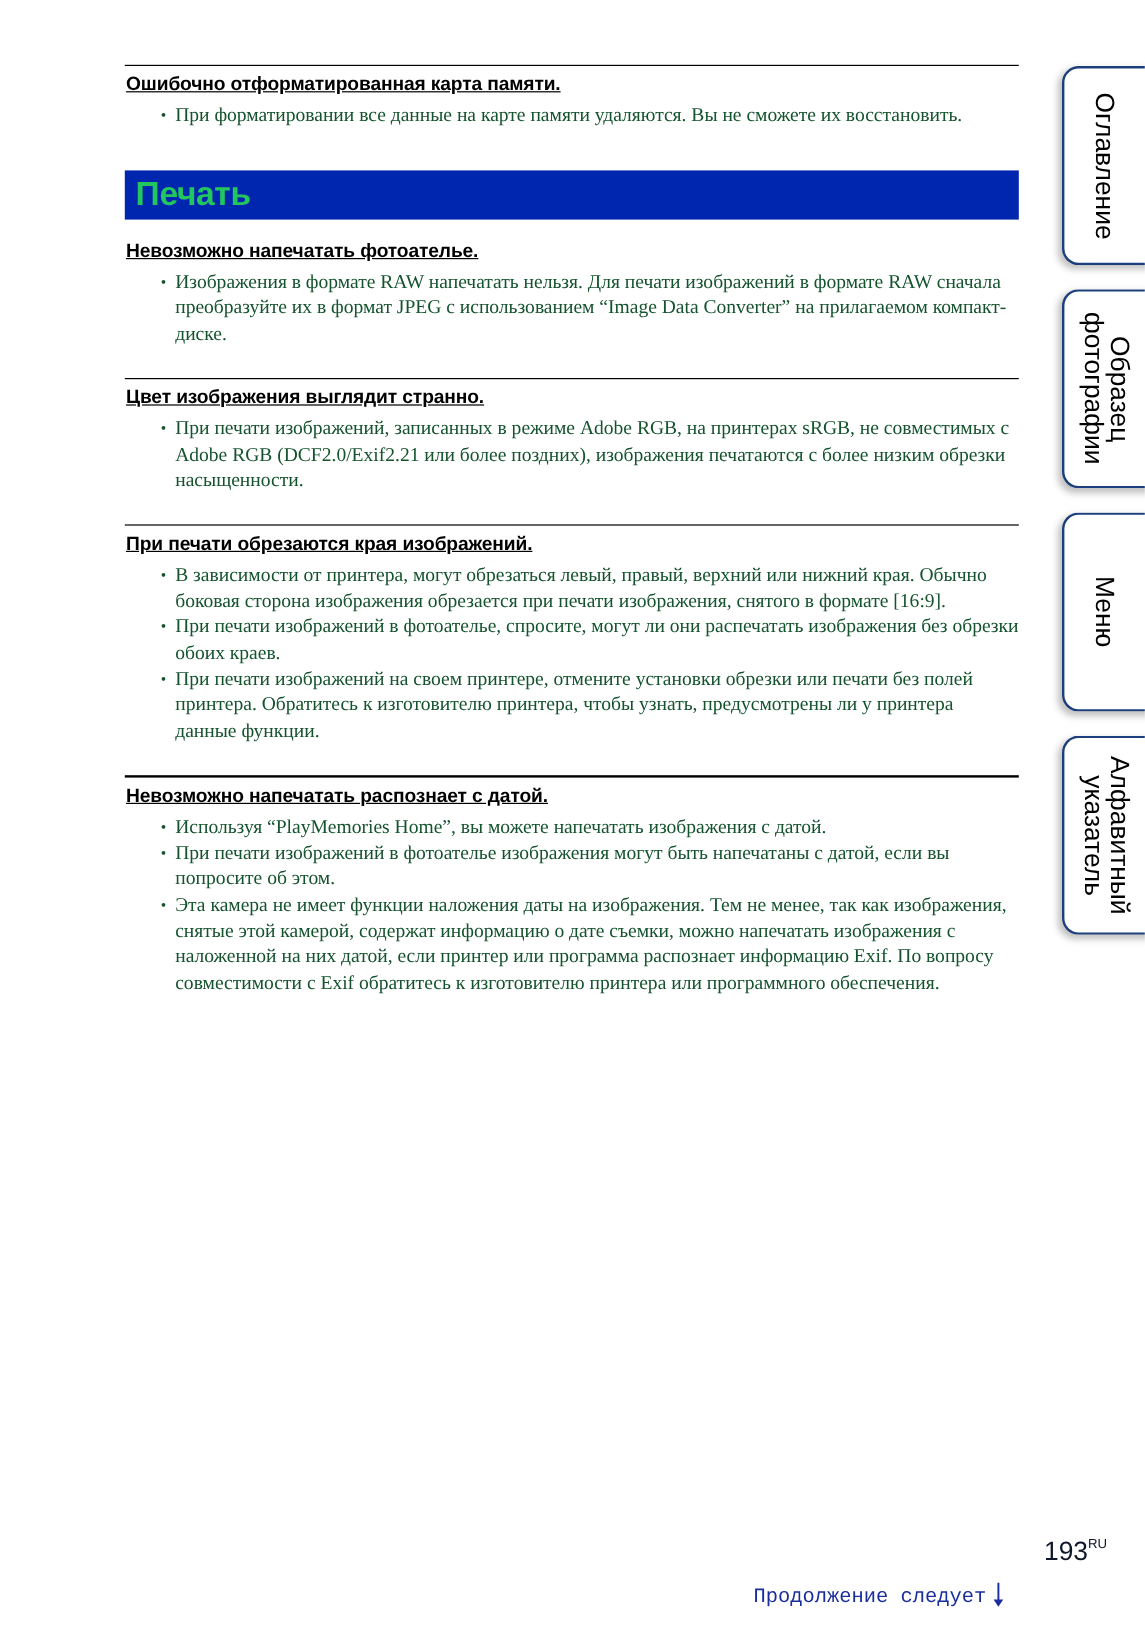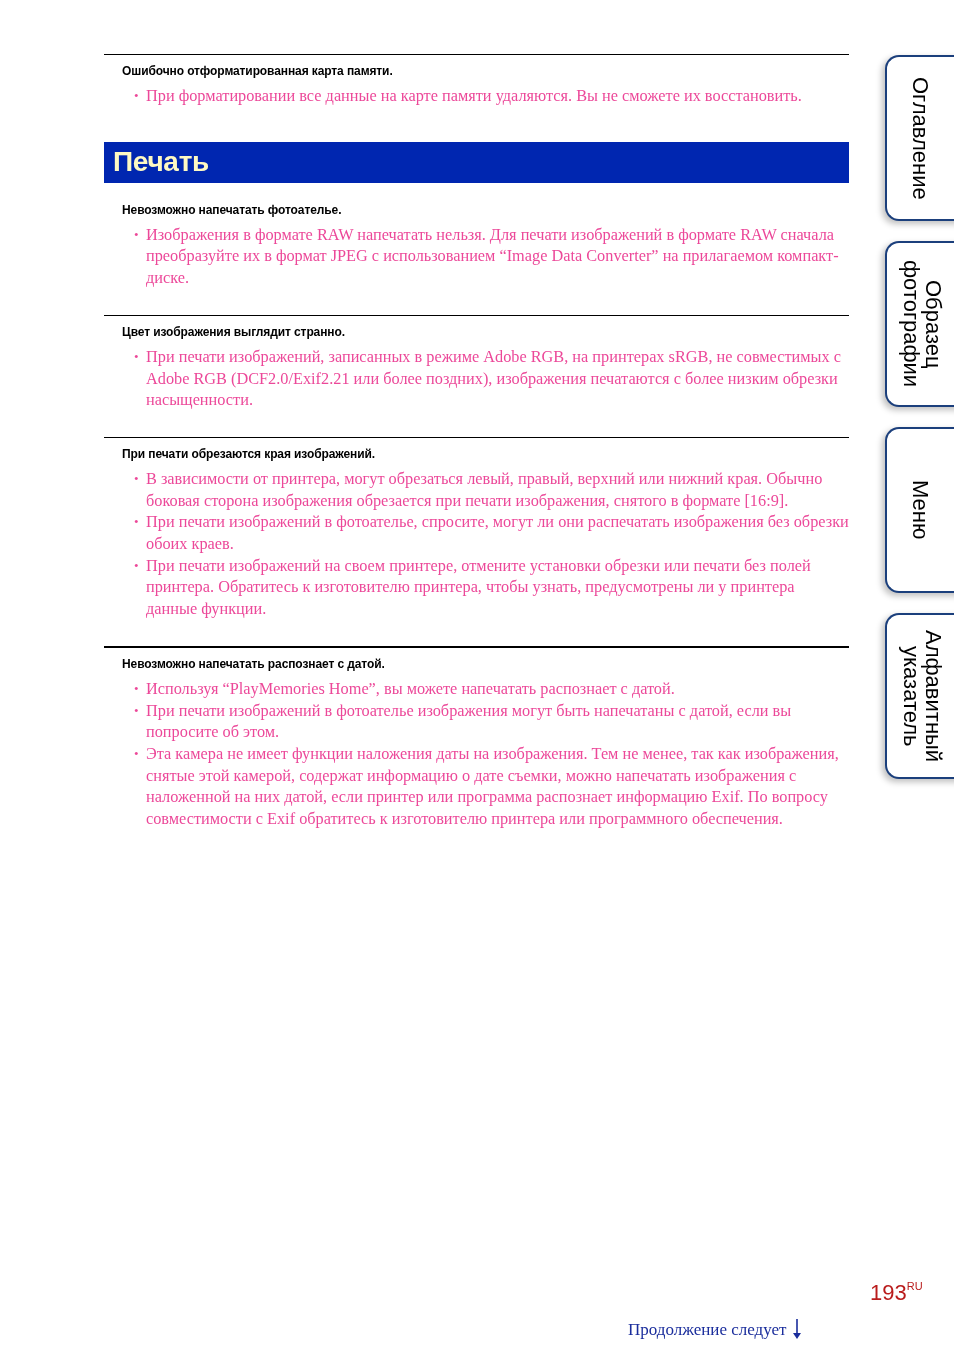--- a/index.html
+++ b/index.html
@@ -7,63 +7,64 @@
     width: 954px; height: 1357px; position: relative; background: #ffffff;
     overflow: hidden;
   }
   .page-content {
     position: absolute; left: 104px; top: 54px; width: 745px;
   }
   .rule { border-top: 1px solid #000; height: 0; }
   .rule.thick { border-top: 2px solid #000; }
   .sec-title {
     font-family: "Liberation Sans", sans-serif; font-weight: bold;
-    font-size: 12px; color: #000; line-height: 20px; margin: 6px 0 4px 18px;
+    font-size: 16px; color: #000; line-height: 20px; margin: 6px 0 4px 1px;
     letter-spacing: -0.1px;
+    text-decoration: underline;
   }
   ul.bullets { list-style: none; margin: 0; padding: 0 0 0 30px; }
   ul.bullets li {
     position: relative; font-family: "Liberation Serif", serif; font-size: 16.3px;
-    line-height: 21.7px; color: #ec4899; padding-left: 12px;
+    line-height: 21.7px; color: #14532d; padding-left: 12px;
   }
   ul.bullets li::before {
     content: "•"; position: absolute; left: 0; top: 0; font-size: 13px;
   }
   .banner {
     background: #0026b0; height: 41px; margin-top: 35px;
     display: flex; align-items: center;
   }
   .banner-title {
-    font-family: "Liberation Sans", sans-serif; font-weight: bold; color: #fef9c3;
+    font-family: "Liberation Sans", sans-serif; font-weight: bold; color: #22c55e;
     font-size: 28px; padding-left: 9px; letter-spacing: -0.3px;
   }
   .sidebar {
     position: absolute; left: 876px; top: 40px; width: 78px; height: 760px;
   }
   .tab {
     position: absolute; left: 9px; width: 80px;
     border: 2px solid #1b3f7c; border-right: none;
     border-radius: 14px 0 0 14px;
     background: #fff;
     box-shadow: -3px 3px 6px rgba(0,0,0,0.25);
     display: flex; align-items: center; justify-content: center;
   }
   .tab-label {
     writing-mode: vertical-rl; font-family: "Liberation Sans", sans-serif;
     font-size: 22px; color: #000; line-height: 22px; text-align: center;
     margin-left: -14px;
   }
   .page-number {
     position: absolute; left: 870px; top: 1280px;
-    font-family: "Liberation Sans", sans-serif; font-size: 22px; color: #b91c1c;
+    font-family: "Liberation Sans", sans-serif; font-size: 22px; color: #0f172a;
   }
   .page-number sup { font-size: 11px; vertical-align: 10px; }
   .continue {
     position: absolute; left: 628px; top: 1318px;
-    font-family: Liberation Serif, serif; font-size: 17px; color: #1a2d9c;
+    font-family: Liberation Mono, monospace; font-size: 17px; color: #1a2d9c;
     display: flex; align-items: center;
   }
   .arrow { margin-left: 5px; font-size: 20px; line-height: 18px; }
 </style>
 </head>
 <body>
 
 <div class="page-content">
   <div class="rule"></div>
   <div class="sec-title">Ошибочно отформатированная карта памяти.</div>
@@ -94,21 +95,21 @@
   <ul class="bullets">
     <li>В зависимости от принтера, могут обрезаться левый, правый, верхний или нижний края. Обычно боковая сторона изображения обрезается при печати изображения, снятого в формате [16:9].</li>
     <li>При печати изображений в фотоателье, спросите, могут ли они распечатать изображения без обрезки обоих краев.</li>
     <li>При печати изображений на своем принтере, отмените установки обрезки или печати без полей принтера. Обратитесь к изготовителю принтера, чтобы узнать, предусмотрены ли у принтера данные функции.</li>
   </ul>
 
   <div style="height:26px"></div>
   <div class="rule thick"></div>
   <div class="sec-title">Невозможно напечатать распознает с датой.</div>
   <ul class="bullets">
-    <li>Используя “PlayMemories Home”, вы можете напечатать распознает с датой.</li>
+    <li>Используя “PlayMemories Home”, вы можете напечатать изображения с датой.</li>
     <li>При печати изображений в фотоателье изображения могут быть напечатаны с датой, если вы попросите об этом.</li>
     <li>Эта камера не имеет функции наложения даты на изображения. Тем не менее, так как изображения, снятые этой камерой, содержат информацию о дате съемки, можно напечатать изображения с наложенной на них датой, если принтер или программа распознает информацию Exif. По вопросу совместимости с Exif обратитесь к изготовителю принтера или программного обеспечения.</li>
   </ul>
 </div>
 
 <div class="sidebar">
   <div class="tab" style="top:15px;height:162px">
     <span class="tab-label">Оглавление</span>
   </div>
   <div class="tab" style="top:201px;height:162px">

